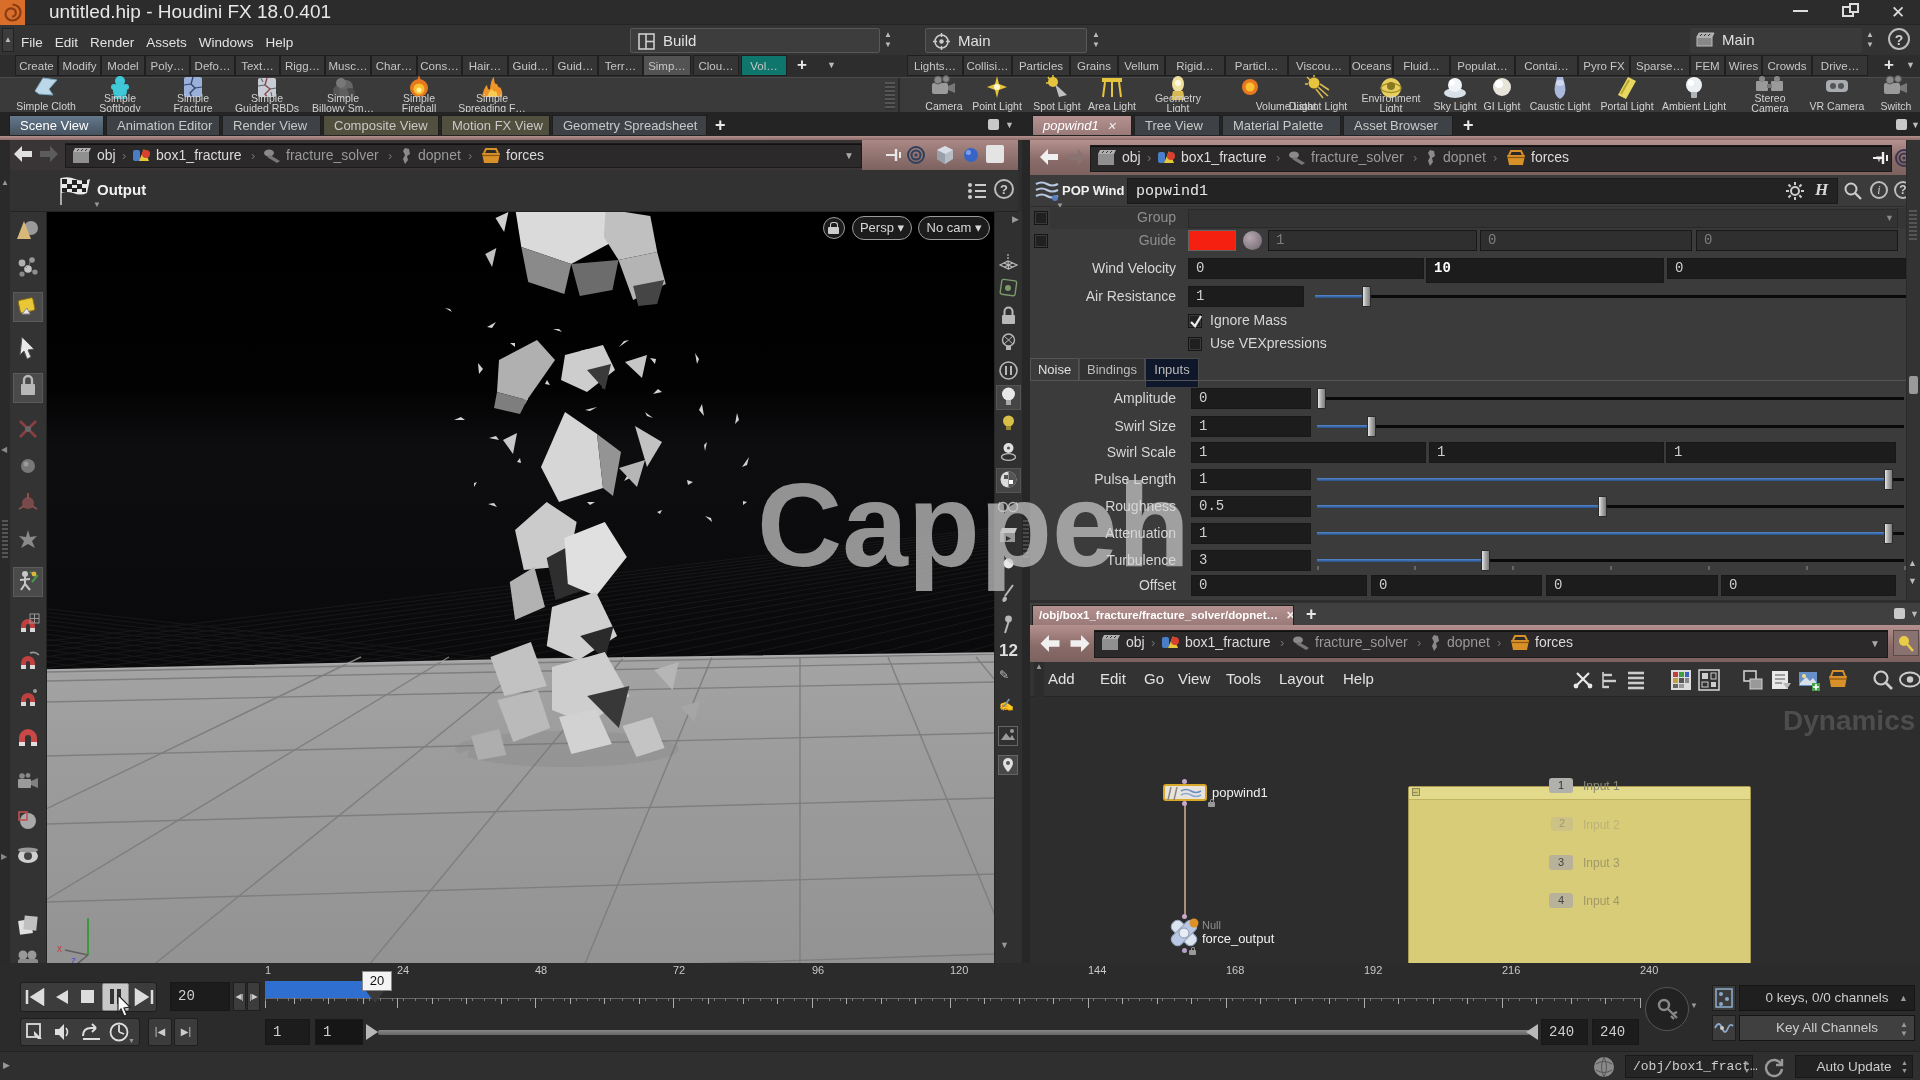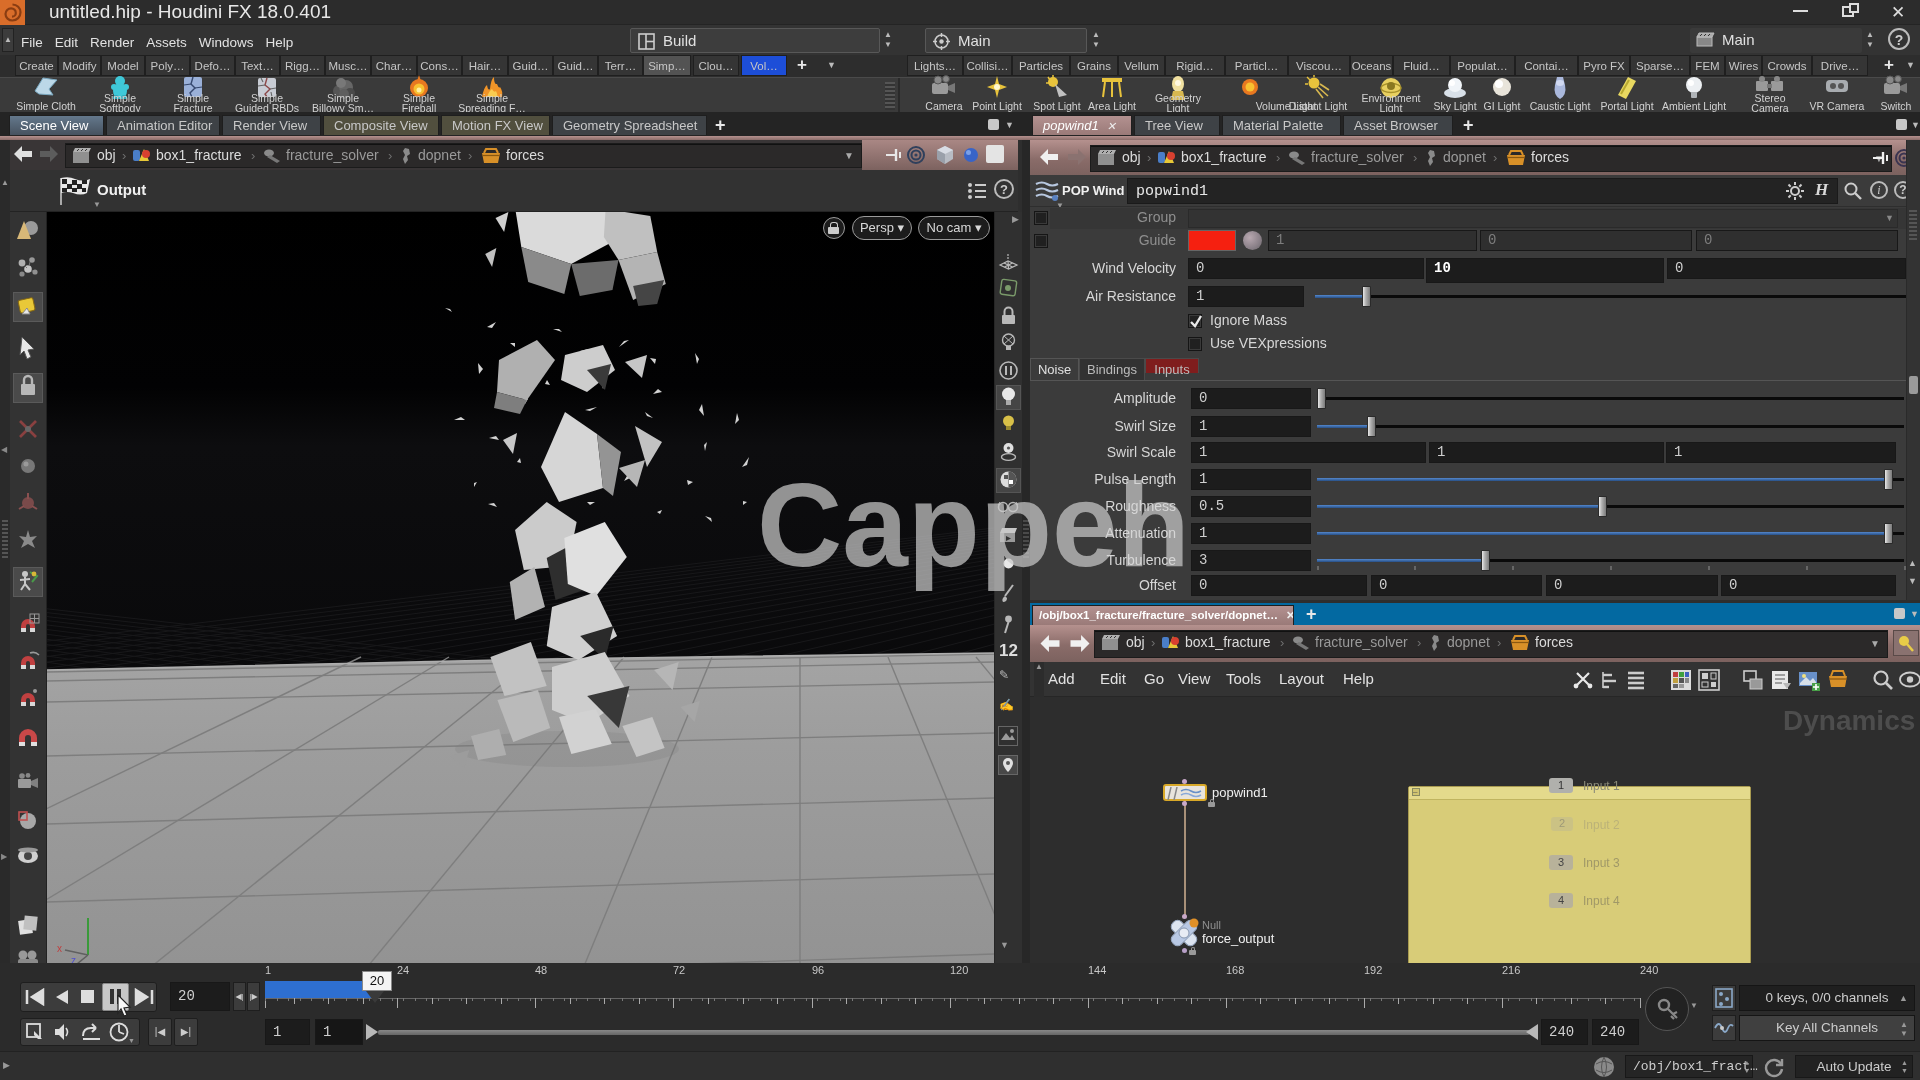--- a/index.html
+++ b/index.html
@@ -86,21 +86,21 @@
 <div class="sh-tab" style="left:280px;width:45px;background:#353535;">Rigg…</div>
 <div class="sh-tab" style="left:325px;width:46px;background:#353535;">Musc…</div>
 <div class="sh-tab" style="left:371px;width:46px;background:#353535;">Char…</div>
 <div class="sh-tab" style="left:417px;width:45px;background:#353535;">Cons…</div>
 <div class="sh-tab" style="left:462px;width:46px;background:#353535;">Hair…</div>
 <div class="sh-tab" style="left:508px;width:45px;background:#353535;">Guid…</div>
 <div class="sh-tab" style="left:553px;width:45px;background:#353535;">Guid…</div>
 <div class="sh-tab" style="left:598px;width:45px;background:#353535;">Terr…</div>
 <div class="sh-tab" style="left:643px;width:48px;background:#535353;">Simp…</div>
 <div class="sh-tab" style="left:693px;width:46px;background:#353535;">Clou…</div>
-<div class="sh-tab" style="left:741px;width:46px;background:#1d4ed8;">Vol…</div>
+<div class="sh-tab" style="left:741px;width:46px;background:#0f766e;">Vol…</div>
 <div class="sh-tab" style="left:907px;width:56px;background:#353535;">Lights…</div>
 <div class="sh-tab" style="left:963px;width:49px;background:#353535;">Collisi…</div>
 <div class="sh-tab" style="left:1012px;width:58px;background:#353535;">Particles</div>
 <div class="sh-tab" style="left:1070px;width:48px;background:#353535;">Grains</div>
 <div class="sh-tab" style="left:1118px;width:47px;background:#353535;">Vellum</div>
 <div class="sh-tab" style="left:1165px;width:60px;background:#353535;">Rigid…</div>
 <div class="sh-tab" style="left:1225px;width:63px;background:#353535;">Particl…</div>
 <div class="sh-tab" style="left:1288px;width:62px;background:#353535;">Viscou…</div>
 <div class="sh-tab" style="left:1350px;width:43px;background:#353535;">Oceans</div>
 <div class="sh-tab" style="left:1393px;width:57px;background:#353535;">Fluid…</div>
@@ -883,21 +883,21 @@
     <div class="slider-blue" style="left:285px;top:88px;width:51px;"></div>
     <div class="slider-handle" style="left:332px;top:79px;"></div>
 <div class="cb" style="left:158px;top:107px;"><svg width="14" height="14" viewBox="0 0 14 14">
         <path d="M2 7 L6 11 L12 1" fill="none" stroke="#e8e8e8" stroke-width="2.4"></path>
       </svg></div>
 <div class="a" style="left:180px;top:105px;font-size:14px;color:#d6d6d6;">Ignore Mass</div>
 <div class="cb" style="left:158px;top:130px;"></div>
 <div class="a" style="left:180px;top:128px;font-size:14px;color:#d6d6d6;">Use VEXpressions</div>
 <div class="a" style="left:0;top:151px;width:49px;height:23px;background:#3b3b3b;border:1px solid #555;border-bottom:none;color:#e0e0e0;font-size:13px;text-align:center;line-height:22px;">Noise</div>
 <div class="a" style="left:49px;top:151px;width:66px;height:23px;background:#323232;border:1px solid #4a4a4a;border-bottom:none;color:#bbb;font-size:13px;text-align:center;line-height:22px;">Bindings</div>
-<div class="a" style="left:115px;top:151px;width:54px;height:15px;background:#7f1d1d;border:1px solid #4a4a4a;border-bottom:none;color:#bbb;font-size:13px;text-align:center;line-height:22px;">Inputs</div>
+<div class="a" style="left:115px;top:151px;width:54px;height:29px;background:#0f172a;border:1px solid #4a4a4a;border-bottom:none;color:#bbb;font-size:13px;text-align:center;line-height:22px;">Inputs</div>
 <div class="a" style="left:0;top:173px;width:876px;height:219px;border-top:1px solid #555;"></div>
 <div class="lbl" style="left:-4px;top:183px;width:150px;color:#d6d6d6;">Amplitude</div>
 <div class="fld" style="left:161px;top:181px;width:120px;height:21px;background:#1c1c1c;color:#cfcfcf;line-height:19px;">0</div>
 <div class="slider-track" style="left:287px;top:190px;width:587px;"></div>
     <div class="slider-handle" style="left:287px;top:181px;"></div>
 <div class="lbl" style="left:-4px;top:211px;width:150px;color:#d6d6d6;">Swirl Size</div>
 <div class="fld" style="left:161px;top:209px;width:120px;height:21px;background:#1c1c1c;color:#cfcfcf;line-height:19px;">1</div>
 <div class="slider-track" style="left:287px;top:218px;width:587px;"></div>
     <div class="slider-blue" style="left:287px;top:218px;width:54px;"></div>
     <div class="slider-handle" style="left:337px;top:209px;"></div>
@@ -943,21 +943,21 @@
 <div class="a" style="left:2px;top:70px;width:8px;height:30px;background:repeating-linear-gradient(#555 0 2px,#333 2px 4px);"></div>
 <div class="a" style="left:1px;top:418px;color:#bbb;font-size:9px;">▲</div>
 <div class="a" style="left:1px;top:436px;color:#bbb;font-size:9px;">▼</div>
 </div>
 <div class="a" style="left:1030px;top:600px;width:890px;height:15px;background:#2e2e2e;">
 <div class="a" style="left:404px;top:3px;color:#999;font-size:8px;">▲</div>
 <div class="a" style="left:430px;top:3px;width:46px;height:9px;background:repeating-linear-gradient(90deg,#555 0 2px,#2e2e2e 2px 4px);"></div>
 <div class="a" style="left:490px;top:3px;color:#999;font-size:8px;">▼</div>
 </div>
 
-<div class="a" style="left:1030px;top:603px;width:890px;height:22px;background:#0369a1;text-decoration:underline;">
+<div class="a" style="left:1030px;top:603px;width:890px;height:22px;background:#404040;text-decoration:underline;">
 <div class="a" style="left:2px;top:2px;height:20px;width:262px;background:linear-gradient(#b39190,#9a7a78);border:1px solid #1e1e1e;border-bottom:none;color:#fff;font-size:11.5px;font-weight:bold;line-height:19px;padding-left:6px;white-space:nowrap;overflow:hidden;">/obj/box1_fracture/fracture_solver/dopnet…<span class="xx" style="color:#eee;">✕</span></div>
 <div class="a" style="left:276px;top:1px;color:#e8e8e8;font-size:18px;font-weight:bold;">+</div>
 <div class="a" style="left:864px;top:5px;width:11px;height:11px;background:#c8c8c8;border-radius:2px;"></div>
 <div class="a" style="left:880px;top:6px;color:#bbb;font-size:9px;">▼</div>
 </div>
 <div class="a" style="left:1030px;top:625px;width:890px;height:37px;background:linear-gradient(#b5918e,#8a6c69 55%,#7c625f);">
 <svg class="a" style="left:8px;top:9px;" width="24" height="19" viewBox="0 0 22 18">
       <path d="M10 1 L2 9 L10 17 L10 12 L20 12 L20 6 L10 6 Z" fill="#f0f0f0"></path>
     </svg>
 <svg class="a" style="left:38px;top:9px;" width="24" height="19" viewBox="0 0 22 18">

